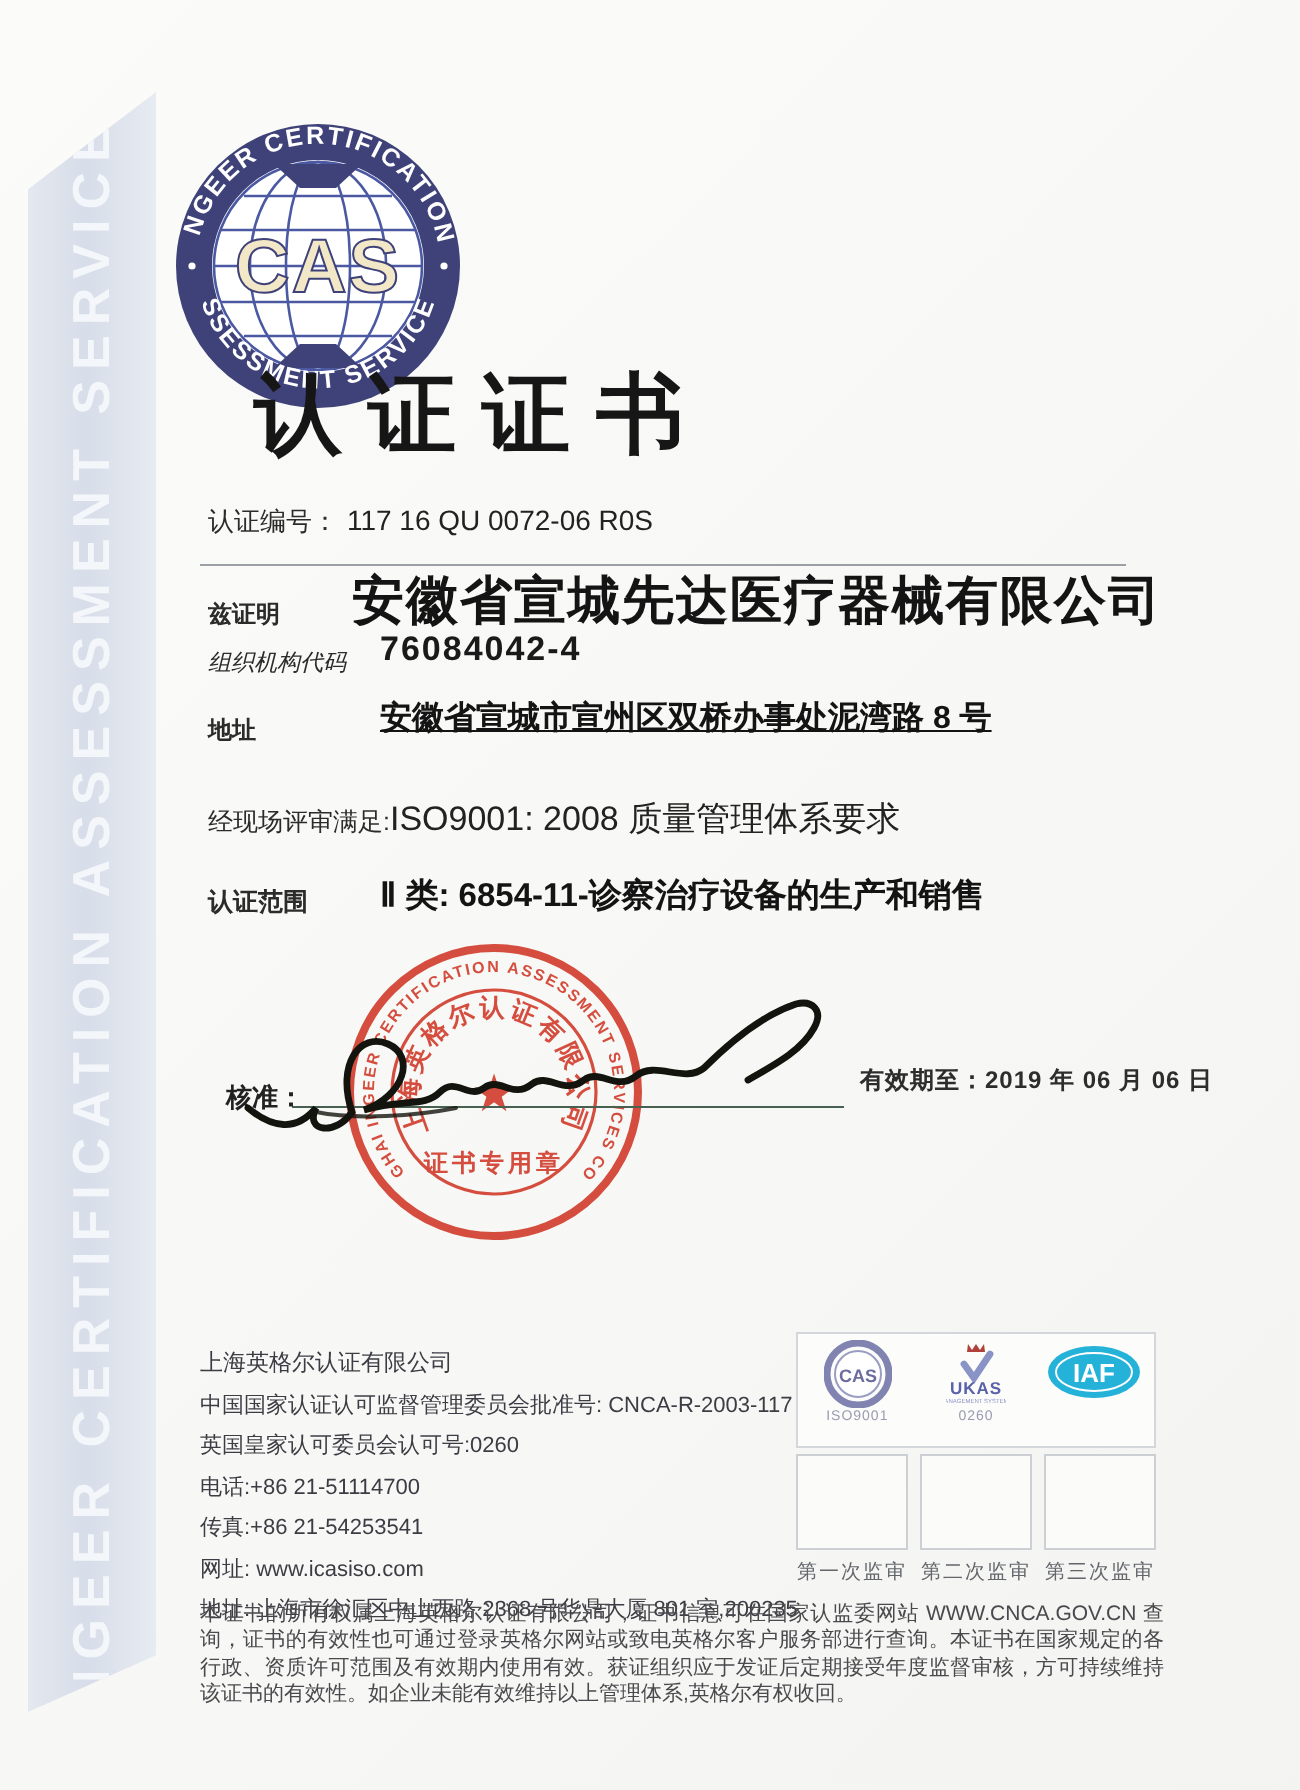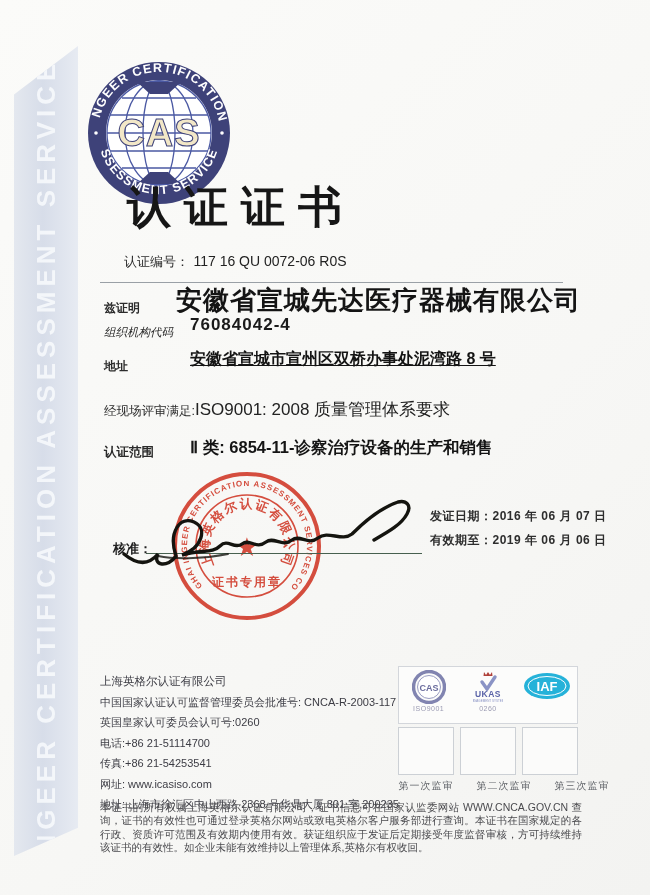--- a/index.html
+++ b/index.html
@@ -59,21 +59,21 @@
   
   .marks-box{
     position:absolute;left:398px;top:666px;width:180px;height:58px;
     border:1px solid #d3d6db;background:#fcfcfb;
     display:flex;align-items:flex-start;justify-content:space-around;padding-top:3px;box-sizing:border-box;
   }
   .mark-col{display:flex;flex-direction:column;align-items:center;width:52px;}
   .mark-sub{font-size:7px;color:#9a9ab2;margin-top:1px;letter-spacing:.5px;}
   .audit-row{position:absolute;left:398px;top:727px;display:flex;gap:6px;}
   .audit-cell{width:56px;height:48px;border:1px solid #ccd0d5;background:#fbfbfa;box-sizing:border-box;}
-  .audit-lbls{position:absolute;left:398px;top:779px;display:flex;gap:22px;}
+  .audit-lbls{position:absolute;left:398px;top:779px;display:flex;gap:6px;}
   .audit-lbl{width:56px;text-align:center;font-size:10px;color:#63666b;letter-spacing:1px;white-space:nowrap;}
   
   .footer-par{
     position:absolute;left:100px;top:801px;width:482px;
     font-size:10.5px;line-height:13.3px;color:#4a4a4e;text-align:justify;
   }
 </style>
 </head>
 <body>
 
@@ -106,21 +106,21 @@
     <text font-size="12.5" font-weight="bold" fill="#ffffff" letter-spacing="1.2">
       <textPath href="#arcBot" startOffset="50%" text-anchor="middle">ASSESSMENT SERVICES</textPath>
     </text>
     <circle cx="12" cy="75" r="1.8" fill="#fff"></circle>
     <circle cx="138" cy="75" r="1.8" fill="#fff"></circle>
   </svg>
 
   <div class="title">认证证书</div>
 
   <div class="row" style="left:104px;top:252px;">
-    <span class="lbl" style="font-weight:normal;font-size:13px;margin-left:20px;">认证编号：</span>
+    <span class="lbl" style="font-weight:normal;font-size:13px;">认证编号：</span>
     <span class="certno">117 16 QU 0072-06 R0S</span>
   </div>
 
   <div class="divider"></div>
 
   <div class="row" style="left:104px;top:298px;text-align:right;">
     <span class="lbl">兹证明</span>
   </div>
   <div class="row company" style="left:176px;top:283px;">安徽省宣城先达医疗器械有限公司</div>
 
@@ -168,23 +168,20 @@
     <path d="M6,62 C18,72 30,74 40,62 C34,74 50,76 58,64
              C50,40 62,24 76,30 C90,36 84,56 64,63
              C84,57 94,62 102,54 C110,46 116,58 124,52
              C132,46 138,58 148,50 C156,44 164,56 174,48
              C182,42 190,54 200,46 C210,38 224,50 234,42
              C246,30 262,16 280,10 C288,8 294,13 289,22
              C283,33 270,40 256,48" fill="none" stroke="#14140f" stroke-width="3.4" stroke-linecap="round"></path>
     <path d="M40,64 C60,68 90,66 110,62" fill="none" stroke="#14140f" stroke-width="2" stroke-linecap="round" opacity=".8"></path>
   </svg>
 
-  <div class="row date-line" style="left:430px;top:508px;">
-    <span>发证日期：</span><span>2016 年 06 月 07 日</span>
-  </div>
   <div class="row date-line" style="left:430px;top:532px;">
     <span>有效期至：</span><span>2019 年 06 月 06 日</span>
   </div>
 
   <div class="issuer">
     <div style="font-size:11.5px;">上海英格尔认证有限公司</div>
     <div>中国国家认证认可监督管理委员会批准号: CNCA-R-2003-117</div>
     <div>英国皇家认可委员会认可号:0260</div>
     <div>电话:+86 21-51114700</div>
     <div>传真:+86 21-54253541</div>

